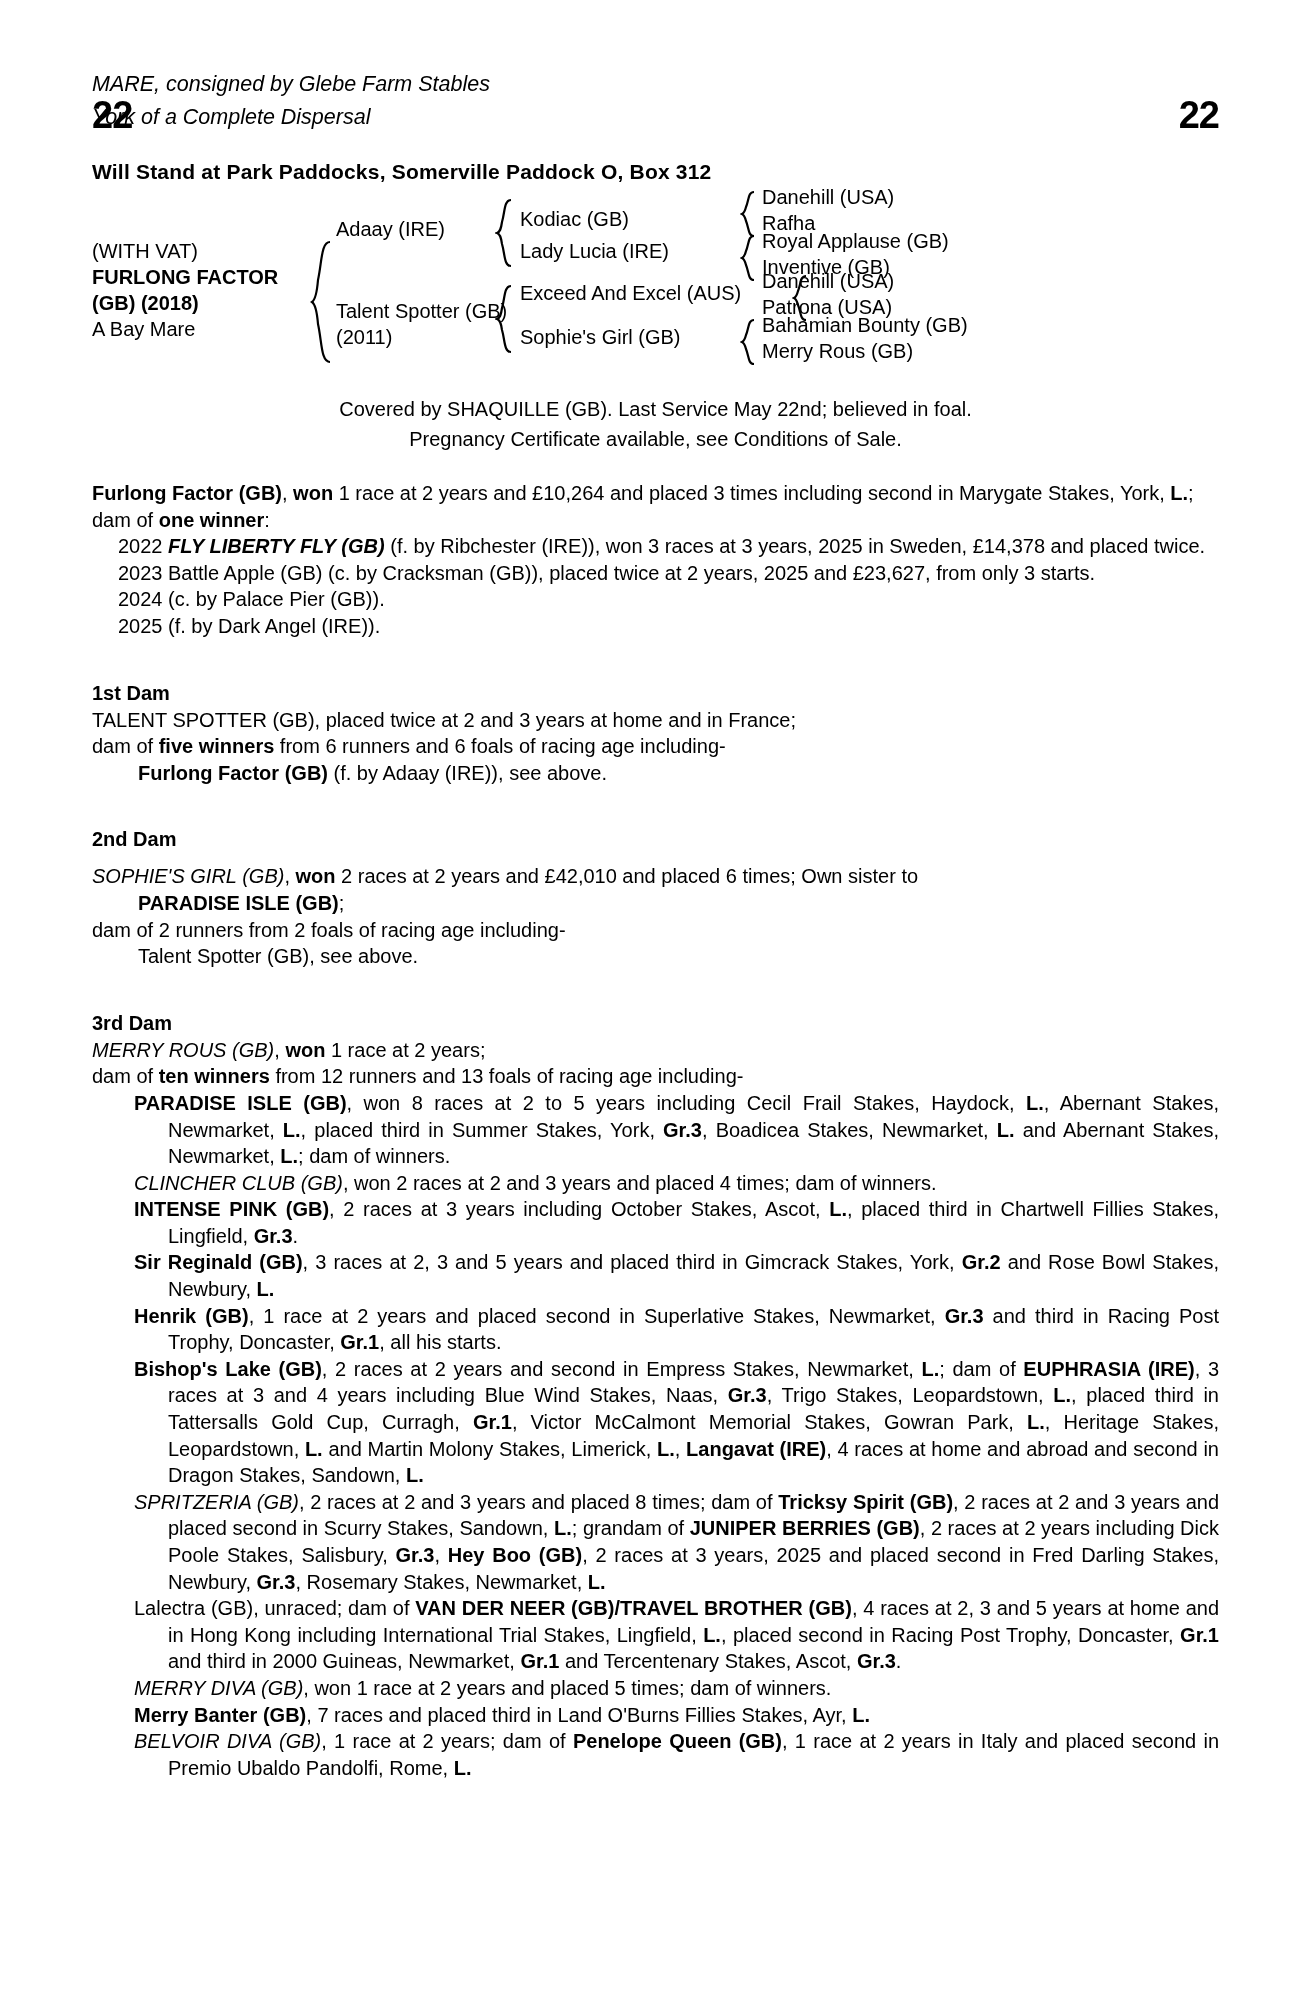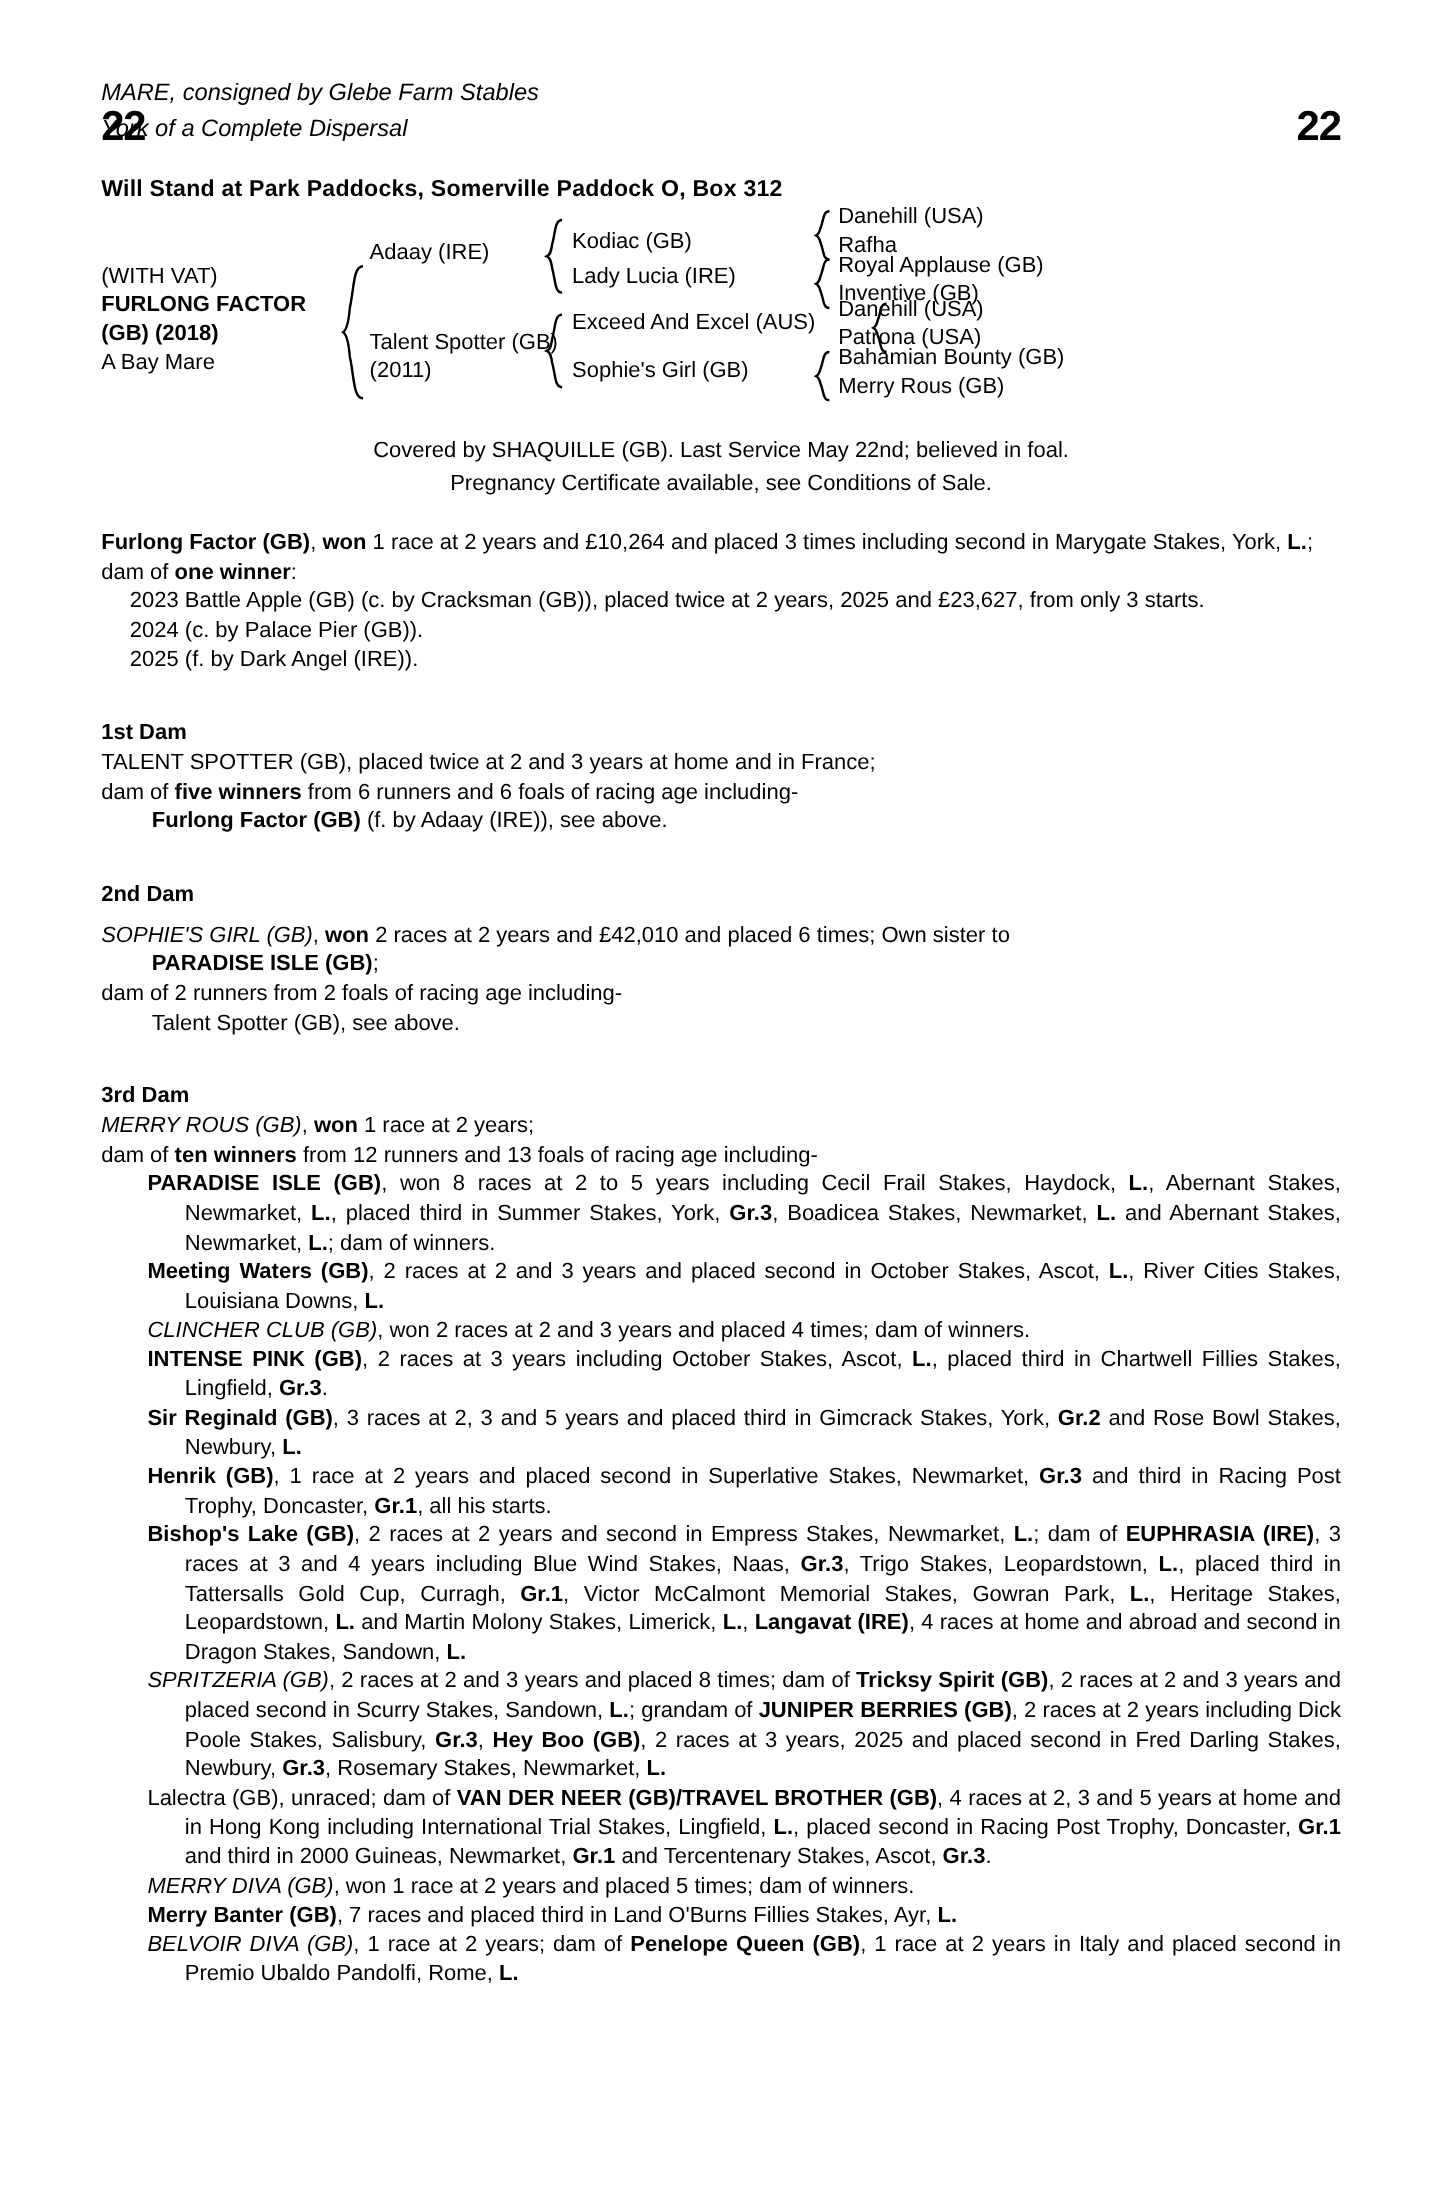--- a/index.html
+++ b/index.html
@@ -212,20 +212,26 @@
 
   <div class="body-text">
     <div class="para indent-1">
       <span class="b">Furlong Factor (GB)</span><span>, </span><span class="b">won</span><span> 1 race at 2 years and £10,264 and placed 3 times including second in Marygate Stakes, York, </span><span class="b">L.</span><span>;</span>
     </div>
     <div class="line">
       <span>dam of </span><span class="b">one winner</span><span>:</span>
     </div>
 
     <div class="year-row">
+      <div class="year-col">2022</div>
+      <div class="year-desc">
+        <span class="bi">FLY LIBERTY FLY (GB)</span><span> (f. by Ribchester (IRE)), won 3 races at 3 years, 2025 in Sweden, £14,378 and placed twice.</span>
+      </div>
+    </div>
+    <div class="year-row">
       <div class="year-col">2023</div>
       <div class="year-desc">
         <span>Battle Apple (GB)</span><span> (c. by Cracksman (GB)), placed twice at 2 years, 2025 and £23,627, from only 3 starts.</span>
       </div>
     </div>
     <div class="year-row">
       <div class="year-col">2024</div>
       <div class="year-desc">
         <span>(c. by Palace Pier (GB)).</span><span></span>
       </div>
@@ -269,21 +275,20 @@
     <div class="dam-head">3rd Dam</div>
     <div class="body-text sec" style="margin-top:0;">
       <div class="line">
         <span class="i">MERRY ROUS (GB)</span><span>, </span><span class="b">won</span><span> 1 race at 2 years;</span>
       </div>
       <div class="line">
         <span>dam of </span><span class="b">ten winners</span><span> from 12 runners and 13 foals of racing age including-</span>
       </div>
       <div id="third-dam-entries">
           <div class="ind-name2"><span class="b">PARADISE ISLE (GB)</span><span>, won 8 races at 2 to 5 years including Cecil Frail Stakes, Haydock, </span><span class="b">L.</span><span>, Abernant Stakes, Newmarket, </span><span class="b">L.</span><span>, placed third in Summer Stakes, York, </span><span class="b">Gr.3</span><span>, Boadicea Stakes, Newmarket, </span><span class="b">L.</span><span> and Abernant Stakes, Newmarket, </span><span class="b">L.</span><span>; dam of winners.</span></div>
-          <div class="ind-name2"><span class="b">Meeting Waters (GB)</span><span>, 2 races at 2 and 3 years and placed second in October Stakes, Ascot, </span><span class="b">L.</span><span>, River Cities Stakes, Louisiana Downs, </span><span class="b">L.</span></div>
           <div class="ind-name2"><span class="i">CLINCHER CLUB (GB)</span><span>, won 2 races at 2 and 3 years and placed 4 times; dam of winners.</span></div>
           <div class="ind-name2"><span class="b">INTENSE PINK (GB)</span><span>, 2 races at 3 years including October Stakes, Ascot, </span><span class="b">L.</span><span>, placed third in Chartwell Fillies Stakes, Lingfield, </span><span class="b">Gr.3</span><span>.</span></div>
           <div class="ind-name2"><span class="b">Sir Reginald (GB)</span><span>, 3 races at 2, 3 and 5 years and placed third in Gimcrack Stakes, York, </span><span class="b">Gr.2</span><span> and Rose Bowl Stakes, Newbury, </span><span class="b">L.</span></div>
           <div class="ind-name2"><span class="b">Henrik (GB)</span><span>, 1 race at 2 years and placed second in Superlative Stakes, Newmarket, </span><span class="b">Gr.3</span><span> and third in Racing Post Trophy, Doncaster, </span><span class="b">Gr.1</span><span>, all his starts.</span></div>
           <div class="ind-name2"><span class="b">Bishop's Lake (GB)</span><span>, 2 races at 2 years and second in Empress Stakes, Newmarket, </span><span class="b">L.</span><span>; dam of </span><span class="b">EUPHRASIA (IRE)</span><span>, 3 races at 3 and 4 years including Blue Wind Stakes, Naas, </span><span class="b">Gr.3</span><span>, Trigo Stakes, Leopardstown, </span><span class="b">L.</span><span>, placed third in Tattersalls Gold Cup, Curragh, </span><span class="b">Gr.1</span><span>, Victor McCalmont Memorial Stakes, Gowran Park, </span><span class="b">L.</span><span>, Heritage Stakes, Leopardstown, </span><span class="b">L.</span><span> and Martin Molony Stakes, Limerick, </span><span class="b">L.</span><span>, </span><span class="b">Langavat (IRE)</span><span>, 4 races at home and abroad and second in Dragon Stakes, Sandown, </span><span class="b">L.</span></div>
           <div class="ind-name2"><span class="i">SPRITZERIA (GB)</span><span>, 2 races at 2 and 3 years and placed 8 times; dam of </span><span class="b">Tricksy Spirit (GB)</span><span>, 2 races at 2 and 3 years and placed second in Scurry Stakes, Sandown, </span><span class="b">L.</span><span>; grandam of </span><span class="b">JUNIPER BERRIES (GB)</span><span>, 2 races at 2 years including Dick Poole Stakes, Salisbury, </span><span class="b">Gr.3</span><span>, </span><span class="b">Hey Boo (GB)</span><span>, 2 races at 3 years, 2025 and placed second in Fred Darling Stakes, Newbury, </span><span class="b">Gr.3</span><span>, Rosemary Stakes, Newmarket, </span><span class="b">L.</span></div>
           <div class="ind-name2"><span>Lalectra (GB)</span><span>, unraced; dam of </span><span class="b">VAN DER NEER (GB)/TRAVEL BROTHER (GB)</span><span>, 4 races at 2, 3 and 5 years at home and in Hong Kong including International Trial Stakes, Lingfield, </span><span class="b">L.</span><span>, placed second in Racing Post Trophy, Doncaster, </span><span class="b">Gr.1</span><span> and third in 2000 Guineas, Newmarket, </span><span class="b">Gr.1</span><span> and Tercentenary Stakes, Ascot, </span><span class="b">Gr.3</span><span>.</span></div>
           <div class="ind-name2"><span class="i">MERRY DIVA (GB)</span><span>, won 1 race at 2 years and placed 5 times; dam of winners.</span></div>
           <div class="ind-name2"><span class="b">Merry Banter (GB)</span><span>, 7 races and placed third in Land O'Burns Fillies Stakes, Ayr, </span><span class="b">L.</span></div>
           <div class="ind-name2"><span class="i">BELVOIR DIVA (GB)</span><span>, 1 race at 2 years; dam of </span><span class="b">Penelope Queen (GB)</span><span>, 1 race at 2 years in Italy and placed second in Premio Ubaldo Pandolfi, Rome, </span><span class="b">L.</span></div>

